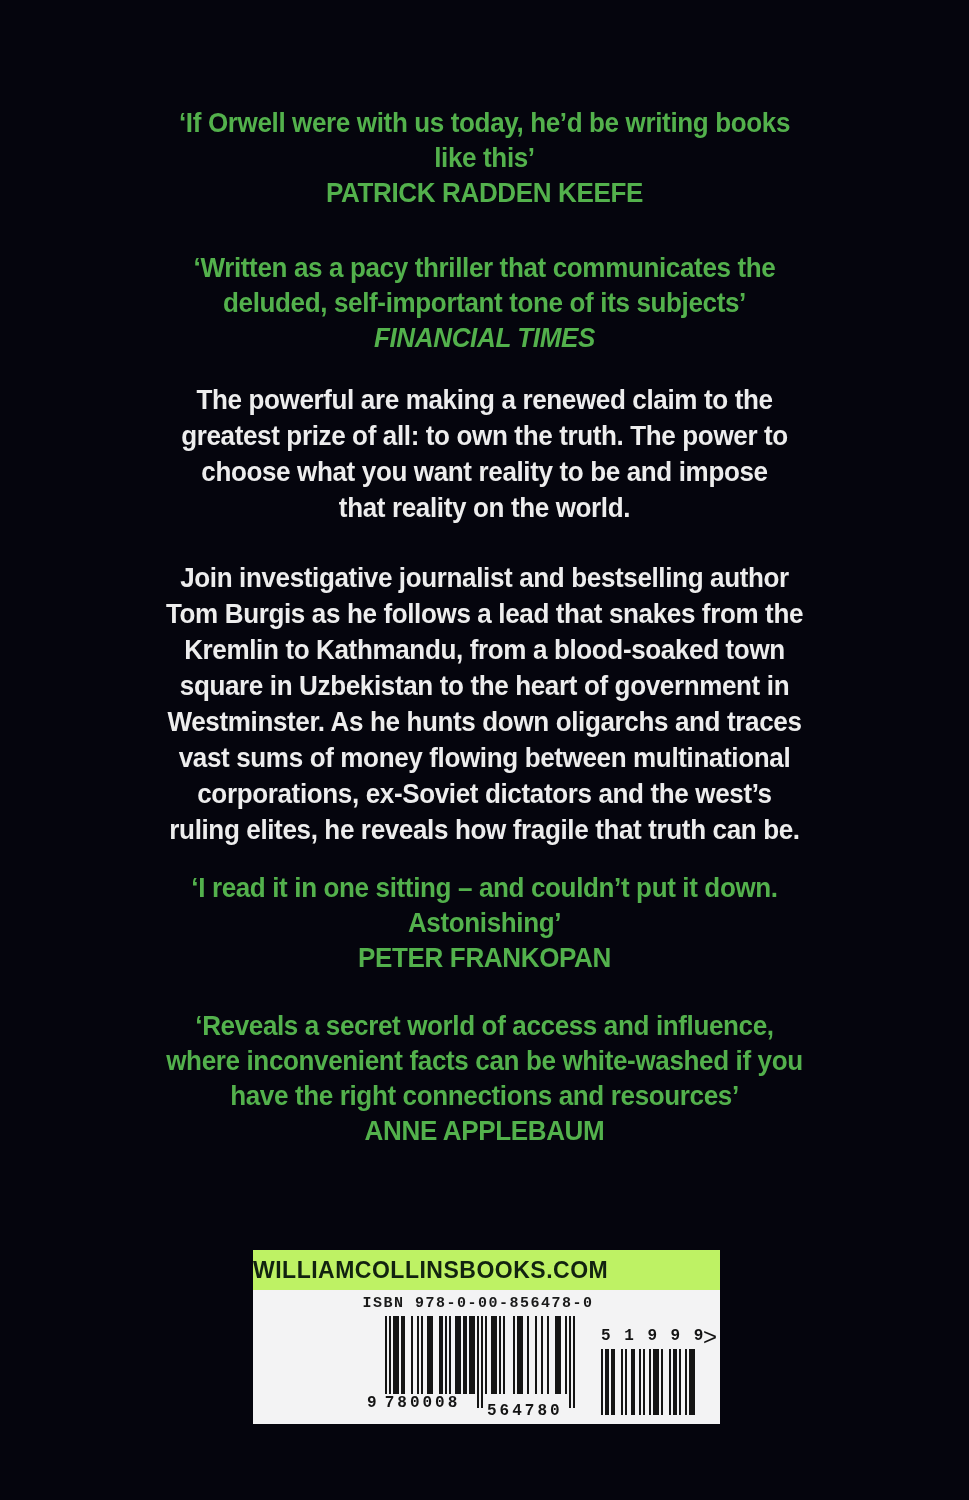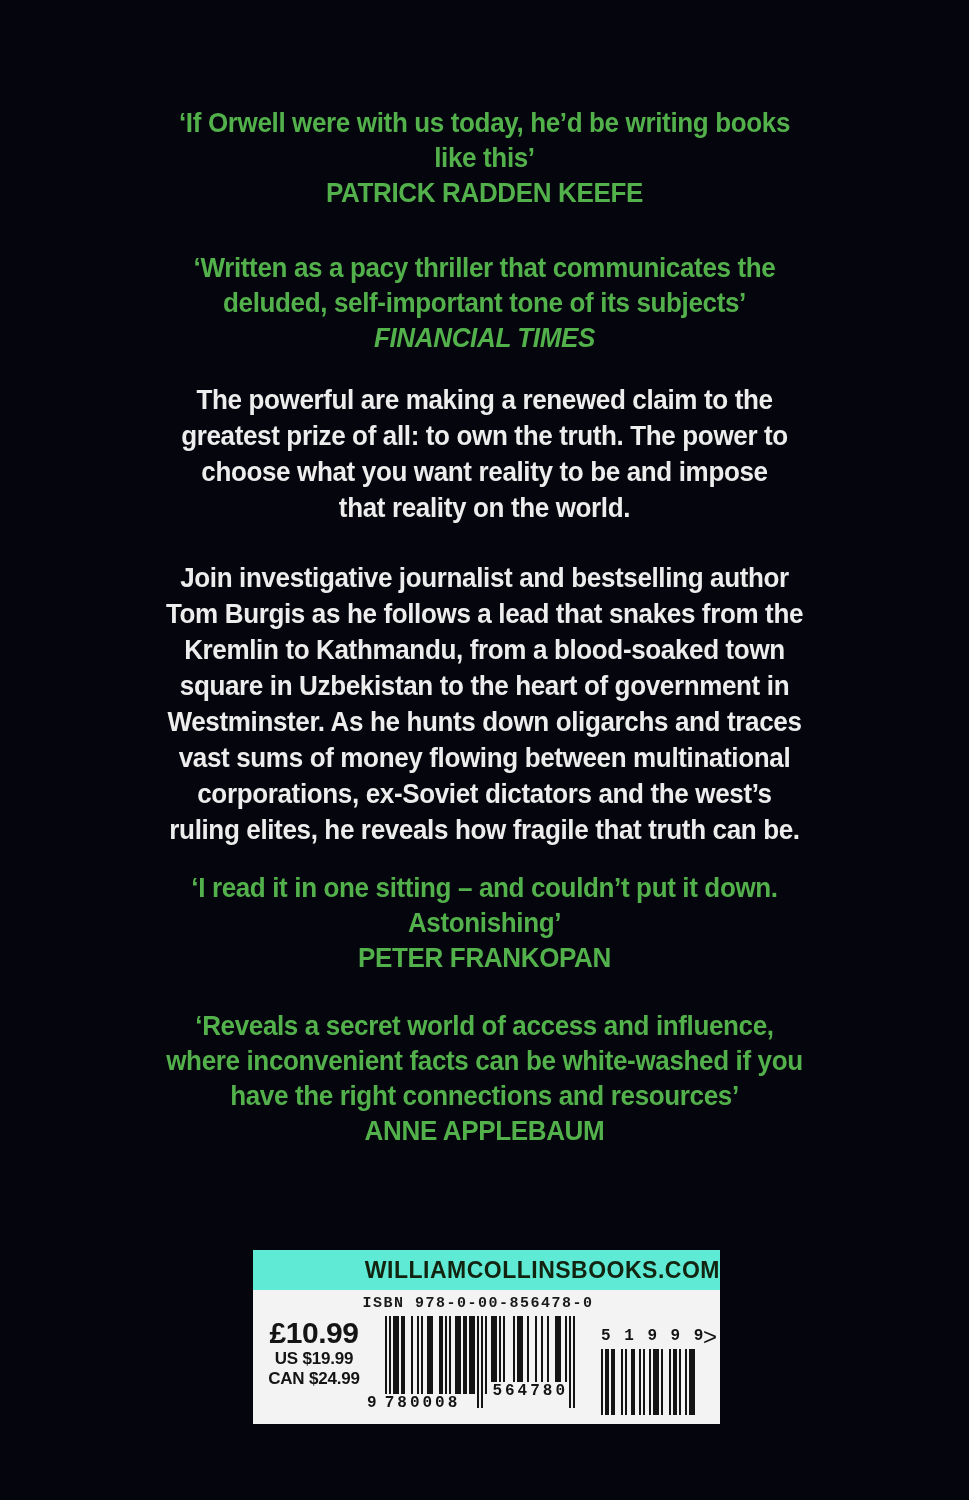--- a/index.html
+++ b/index.html
@@ -17,42 +17,42 @@
   .green{color:#53b14c;}
   .white{color:#ededed;}
   .attrib{white-space:nowrap;}
   .attrib.italic{font-style:italic;}
   
   .quote{line-height:35px;}
 
   
   .panel{position:absolute;left:253px;top:1250px;width:467px;height:174px;background:#f3f3f4;}
   .banner{
-    height:40px;line-height:40px;background:#5eead4;color:#122310;
-    text-align:right;font-size:23px;letter-spacing:0.5px;
+    height:40px;line-height:40px;background:#bef264;color:#122310;
+    text-align:left;font-size:23px;letter-spacing:0.5px;
   }
   .panel-body{position:relative;height:127px;color:#141414;}
   .isbn{
     position:absolute;top:5px;left:105px;width:240px;text-align:center;
     font-family:"Liberation Mono","DejaVu Sans Mono",monospace;
     font-size:15px;letter-spacing:1.5px;font-weight:bold;color:#1a1a1a;white-space:nowrap;
   }
   .prices{position:absolute;left:4px;top:27px;width:114px;text-align:center;color:#141414;}
   .price-gbp{font-size:30px;line-height:32px;letter-spacing:-0.5px;}
   .price-sub{font-size:17px;line-height:20px;letter-spacing:-0.2px;}
   .ean-wrap{position:absolute;left:112px;top:26px;width:214px;height:102px;}
   .ean-wrap svg{position:absolute;left:20px;top:0;}
   svg rect{fill:#141414;}
   .bdig{
     position:absolute;font-family:"Liberation Mono","DejaVu Sans Mono",monospace;
     font-size:16px;line-height:18px;font-weight:bold;color:#141414;
   }
   .d9{left:2px;top:78px;}
   .dg1{left:17px;top:78px;width:81px;text-align:center;background:#f3f3f4;letter-spacing:3px;}
-  .dg2{left:122px;top:66px;width:81px;text-align:right;background:#f3f3f4;letter-spacing:3px;}
+  .dg2{left:122px;top:86px;width:81px;text-align:left;background:#f3f3f4;letter-spacing:3px;}
   .addon-wrap{position:absolute;left:346px;top:28px;width:118px;margin-top:9px;}
   .addon-top{height:20px;position:relative;}
   .addon-digits{
     font-family:"Liberation Mono","DejaVu Sans Mono",monospace;
     font-size:16px;font-weight:bold;letter-spacing:2px;color:#141414;position:absolute;left:2px;top:0;
   }
   .addon-arrow{
     position:absolute;right:0;top:-4px;font-size:24px;font-weight:normal;color:#141414;
     font-family:"Liberation Sans",sans-serif;
   }
@@ -119,25 +119,20 @@
         <div class="tline">where inconvenient facts can be white-washed if you</div>
         <div class="tline">have the right connections and resources’</div>
       </div>
     <div class="attrib">ANNE APPLEBAUM</div>
   </div>
 
   <div class="panel">
     <div class="banner">WILLIAMCOLLINSBOOKS.COM</div>
     <div class="panel-body">
       <div class="isbn">ISBN 978-0-00-856478-0</div>
-      <div class="prices">
-        <div class="price-gbp">£10.99</div>
-        <div class="price-sub">US $19.99</div>
-        <div class="price-sub">CAN $24.99</div>
-      </div>
       <div class="ean-wrap">
         <svg id="ean13svg" viewBox="0 0 190 92" width="190" height="92">
             <rect x="0" y="0" width="2" height="92"></rect>
             <rect x="4" y="0" width="2" height="92"></rect>
             <rect x="8" y="0" width="2" height="78"></rect>
             <rect x="10" y="0" width="2" height="78"></rect>
             <rect x="12" y="0" width="2" height="78"></rect>
             <rect x="16" y="0" width="2" height="78"></rect>
             <rect x="18" y="0" width="2" height="78"></rect>
             <rect x="26" y="0" width="2" height="78"></rect>

